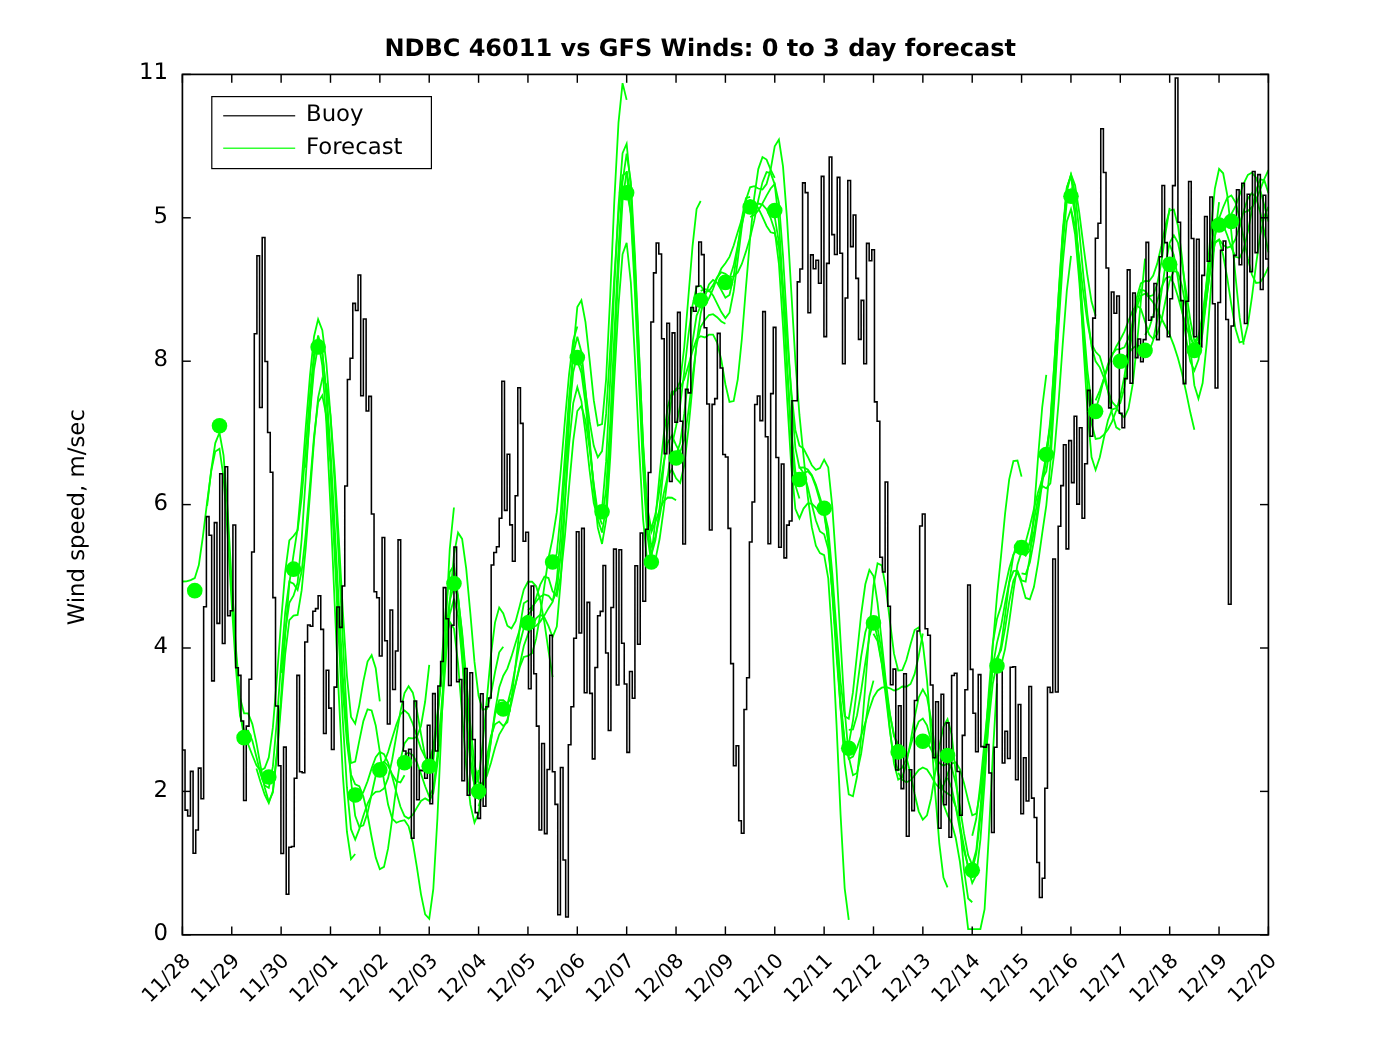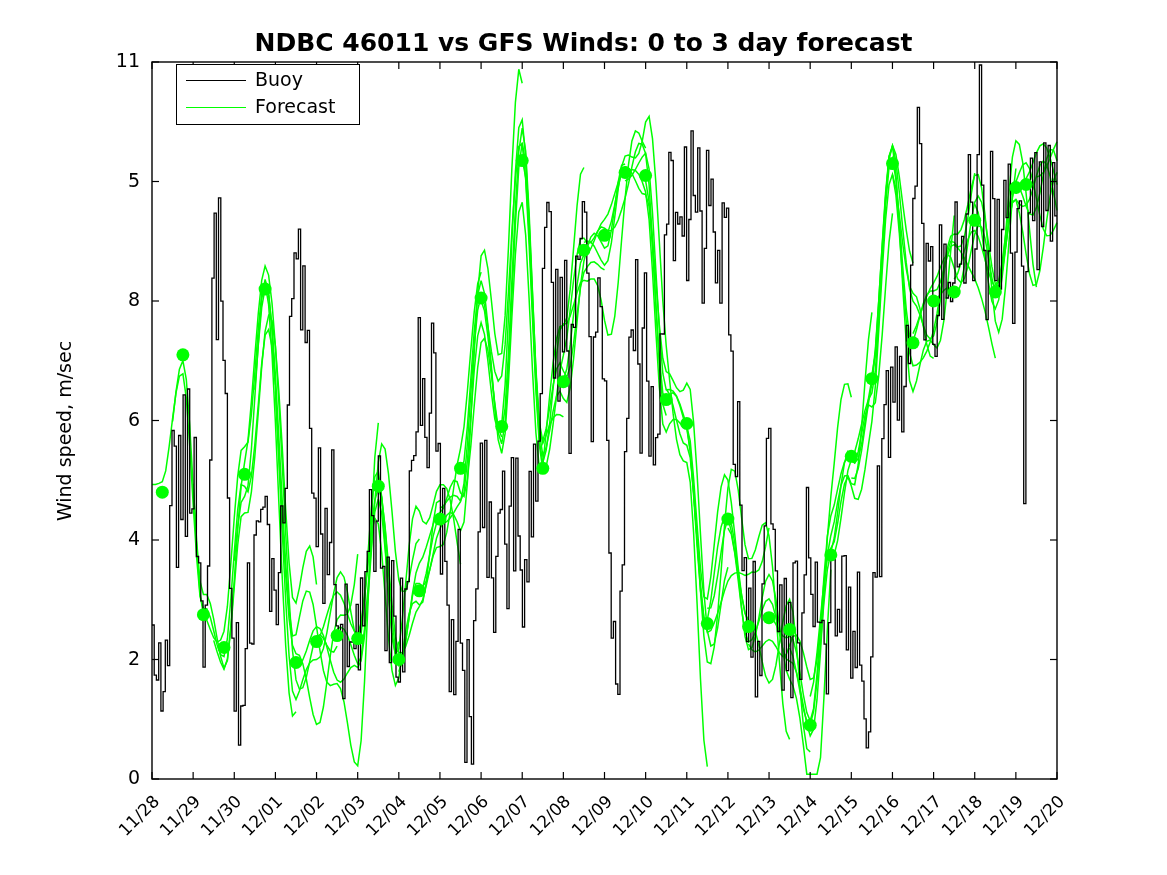--- a/index.html
+++ b/index.html
@@ -1,28 +1,28 @@
 <!DOCTYPE html>
 <html><head>
 <meta charset="utf-8">
 <style>
   html,body{margin:0;padding:0;}
   body{width:1167px;height:875px;background:#ffffff;
        font-family:"DejaVu Sans",sans-serif;overflow:hidden;}
   #fig{position:relative;width:1167px;height:875px;}
   #title{position:absolute;left:0;top:28px;width:1167px;text-align:center;
-         font-size:25px;font-weight:bold;color:#000;letter-spacing:0px;}
+         font-size:20px;font-weight:bold;color:#000;letter-spacing:0px;}
   #ylabel{position:absolute;left:-266px;top:420px;width:660px;text-align:center;
           transform:rotate(-90deg);transform-origin:center center;
           font-size:19px;color:#000;}
   #svgwrap{position:absolute;left:0;top:0;width:1167px;height:875px;}
   .ytick{position:absolute;text-align:right;width:40px;font-size:19px;color:#000;}
   .xtick{position:absolute;font-size:17px;color:#000;white-space:nowrap;
          transform:rotate(-45deg);transform-origin:right top;text-align:right;}
-  #legend{position:absolute;left:176px;top:64px;width:182px;height:59px;
+  #legend{position:absolute;left:176px;top:80px;width:182px;height:59px;
           border:1px solid #000;background:#fff;z-index:6;}
   .lgrow{position:absolute;left:0;width:182px;height:26px;}
   .lgline{position:absolute;left:9px;top:12px;width:60px;height:0;
           border-top:1.6px solid #000;}
   .lgline.green{border-top-color:#00FF00;}
   .lgtxt{position:absolute;left:78px;top:0px;font-size:19px;color:#000;}
 </style>
 </head>
 <body>
 

